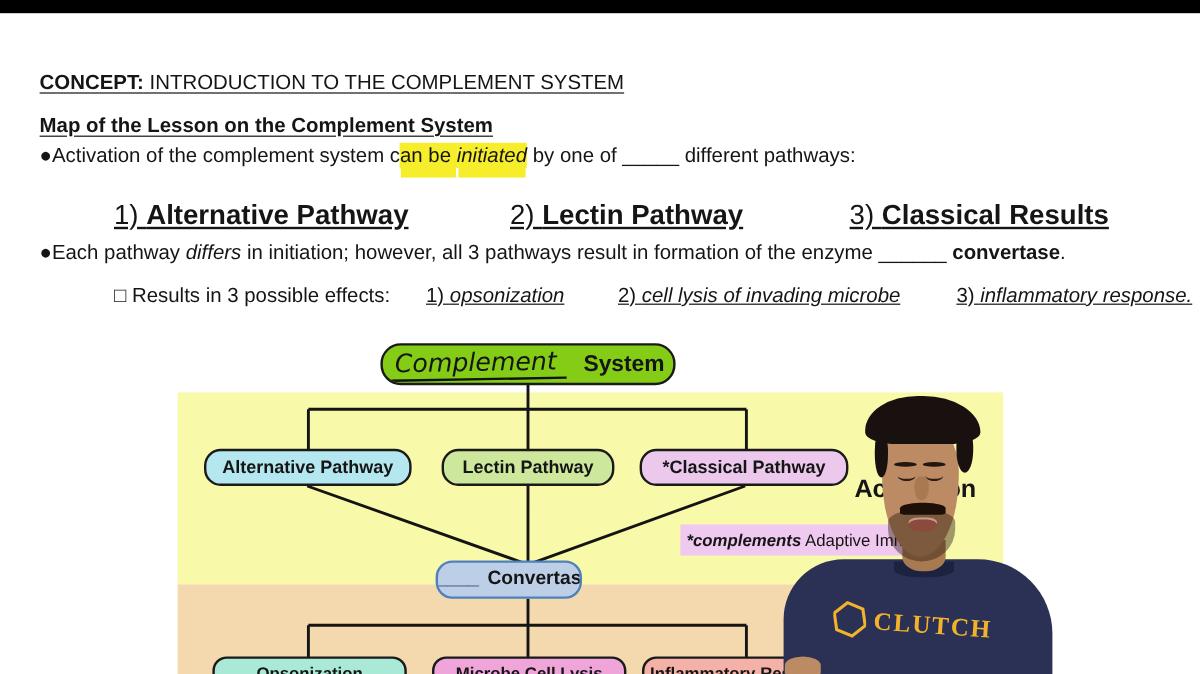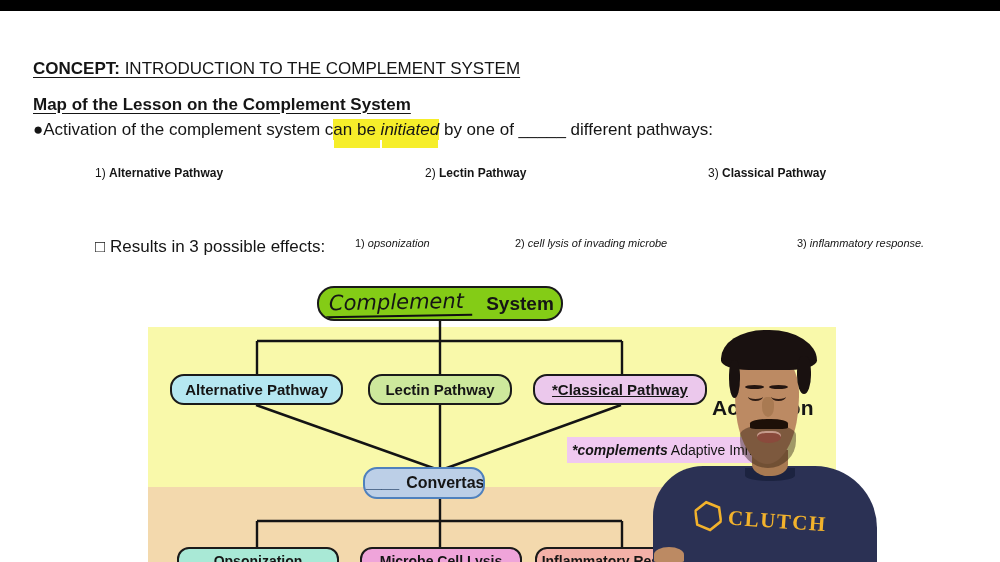--- a/index.html
+++ b/index.html
@@ -13,25 +13,25 @@
 
   
   .tline{font-size:17px;line-height:20px;}
   #concept-line{left:33px;top:59px;text-decoration:underline;text-underline-offset:3px;}
   #concept-line .b{font-weight:700;}
   #map-line{left:33px;top:95px;font-weight:700;text-decoration:underline;text-underline-offset:3px;}
   #bullet1{left:33px;top:120px;}
   .hl{background:#f6ee2a;box-shadow:0 9px 0 -1px #f6ee2a;padding:1px 0;}
   .it{font-style:italic;}
   .bd{font-weight:700;}
-  #pathway-row .pitem{top:166px;font-size:12px;}
+  #pathway-row .pitem{top:166px;font-size:23px;text-decoration:underline;}
   #p1{left:95px;} #p2{left:425px;} #p3{left:708px;}
   #bullet2{left:33px;top:201px;}
   #effects-intro{left:95px;top:237px;}
-  .eitem{top:237px;font-size:11px;}
+  .eitem{top:237px;font-size:17px;text-decoration:underline;}
   #e1{left:355px;} #e2{left:515px;} #e3{left:797px;}
 
   
   #band-yellow{left:148px;top:327px;width:688px;height:160px;background:#f9f9aa;z-index:0;}
   #band-tan{left:148px;top:487px;width:688px;height:75px;background:#f3d9ad;z-index:0;}
   #connectors{left:0;top:0;z-index:1;pointer-events:none;}
 
   
   .dbox{z-index:2;border:2.4px solid #1a1a1a;border-radius:14px;display:flex;align-items:center;
         justify-content:center;font-weight:700;box-sizing:border-box;white-space:nowrap;overflow:hidden;}
@@ -96,23 +96,26 @@
 
   <div id="map-line" class="abs tline nw">Map of the Lesson on the Complement System</div>
 
   <div id="bullet1" class="abs tline nw">
     <span>●Activation of the complement system c</span><span class="hl" style="background-color: rgb(246, 238, 42);">an be </span><span class="hl it" style="background-color: rgb(246, 238, 42);">initiated</span><span> by one of _____ different pathways:</span>
   </div>
 
   <div id="pathway-row">
     <span id="p1" class="abs pitem nw"><span>1) </span><span class="bd">Alternative Pathway</span></span>
     <span id="p2" class="abs pitem nw"><span>2) </span><span class="bd">Lectin Pathway</span></span>
-    <span id="p3" class="abs pitem nw"><span>3) </span><span class="bd">Classical Pathway</span></span>
+    <span id="p3" class="abs pitem nw"><span>3) </span><span class="bd">Classical Results</span></span>
   </div>
 
+  <div id="bullet2" class="abs tline nw">
+    <span>●Each pathway </span><span class="it">differs</span><span> in initiation; however, all 3 pathways result in formation of the enzyme ______ </span><span class="bd">convertase</span><span>.</span>
+  </div>
 
   <div>
     <span id="effects-intro" class="abs tline nw">□ Results in 3 possible effects:</span>
     <span id="e1" class="abs eitem nw"><span>1) </span><span class="it">opsonization</span></span>
     <span id="e2" class="abs eitem nw"><span>2) </span><span class="it">cell lysis of invading microbe</span></span>
     <span id="e3" class="abs eitem nw"><span>3) </span><span class="it">inflammatory response.</span></span>
   </div>
 
   <div id="band-yellow" class="abs" style="background-color: rgb(249, 249, 170);"></div>
   <div id="band-tan" class="abs" style="background-color: rgb(243, 217, 173);"></div>
@@ -123,21 +126,21 @@
              M440,499 L440,521 M257,521 L622,521 M257,521 L257,549 M440,521 L440,549 M622,521 L622,549" fill="none" stroke="#141414" stroke-width="2.4"></path>
   </svg>
 
   <div id="title-box" class="abs dbox" style="background-color: #84cc16;">
     <span class="hand">Complement</span>
     <span class="printed">System</span>
   </div>
 
   <div id="box-alt" class="abs dbox pbox" style="background-color: rgb(181, 231, 241);">Alternative Pathway</div>
   <div id="box-lectin" class="abs dbox pbox" style="background-color: rgb(205, 232, 156);">Lectin Pathway</div>
-  <div id="box-classical" class="abs dbox pbox" style="background-color: rgb(235, 200, 236); text-decoration: underline;">*Classical Pathway</div>
+  <div id="box-classical" class="abs dbox pbox" style="background-color: rgb(235, 200, 236);">*Classical Pathway</div>
 
   <div id="activation" class="abs nw">Activation</div>
 
   <div id="side-note" class="abs nw" style="background-color: rgb(240, 201, 240);">
     <span class="it bd">*complements</span><span> Adaptive Immunity</span>
   </div>
 
   <div id="box-convertase" class="abs dbox" style="background-color: rgb(188, 207, 231); border-color: rgb(79, 129, 189);">
     <span class="blank">_____</span>
     <span class="clabel">Convertase</span>

